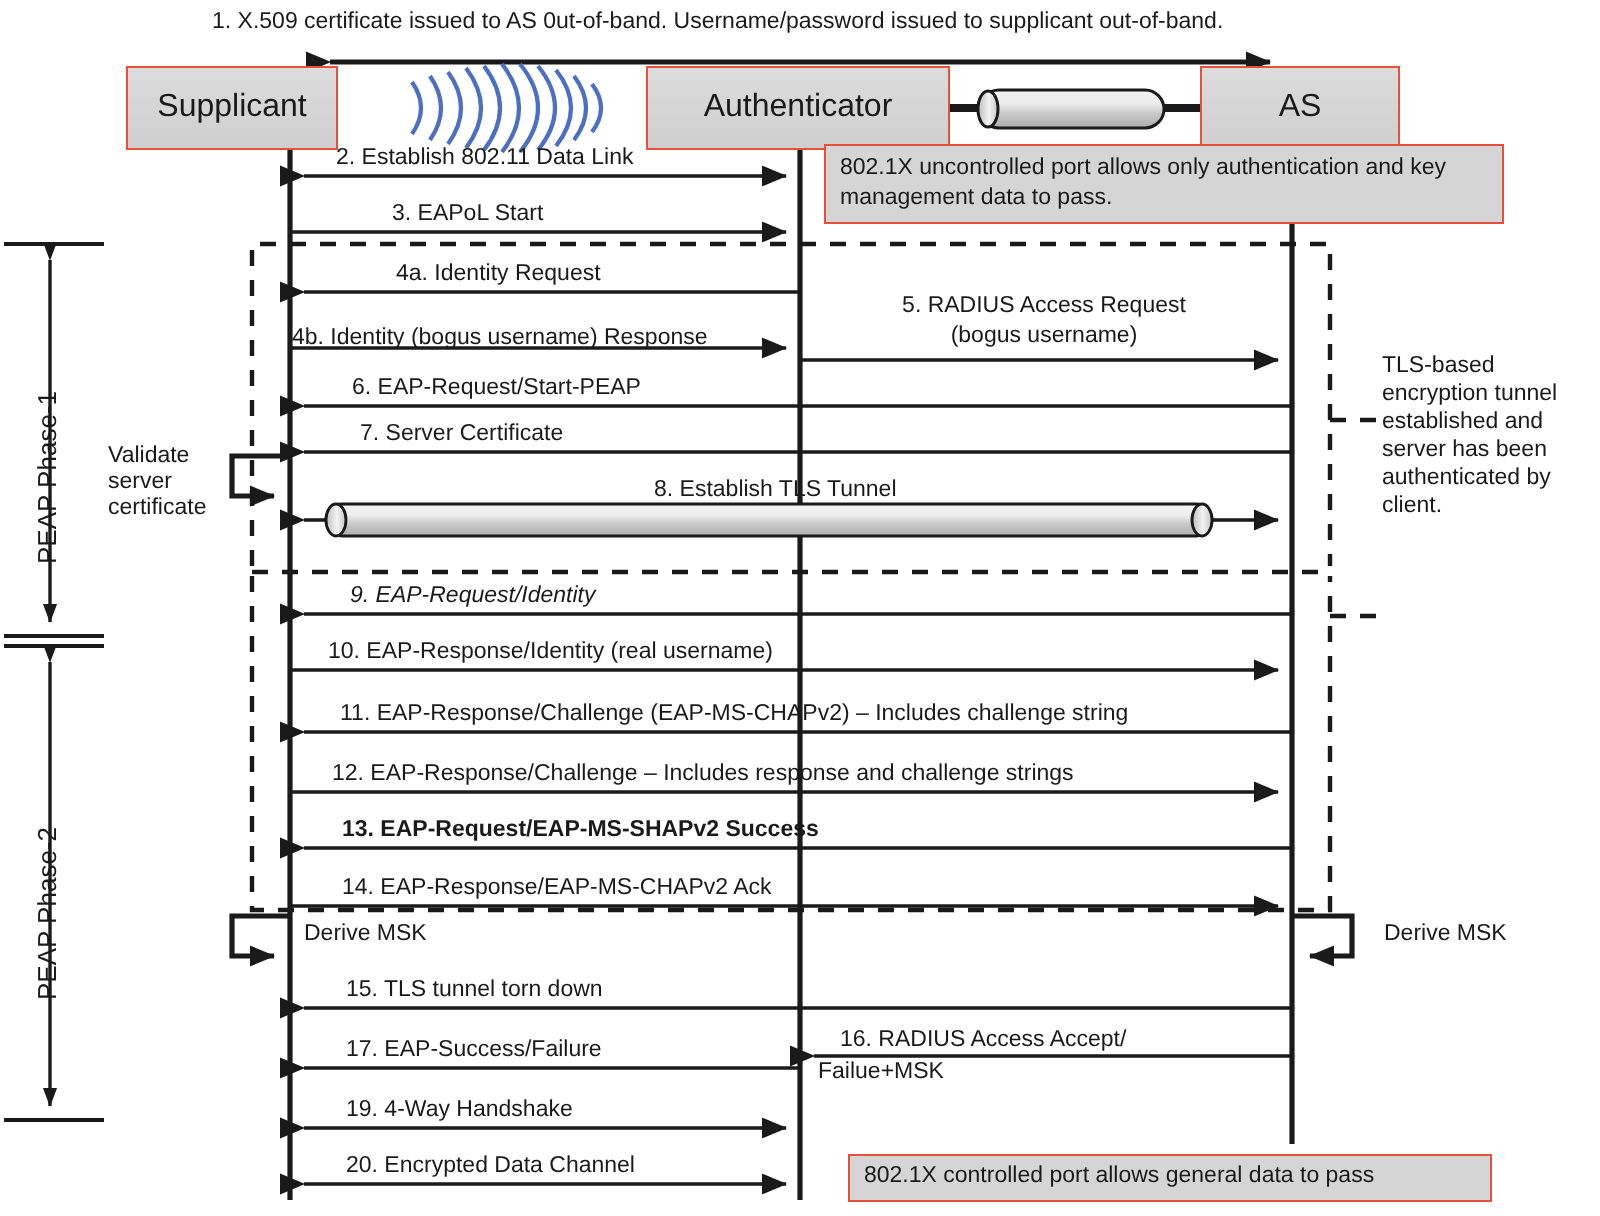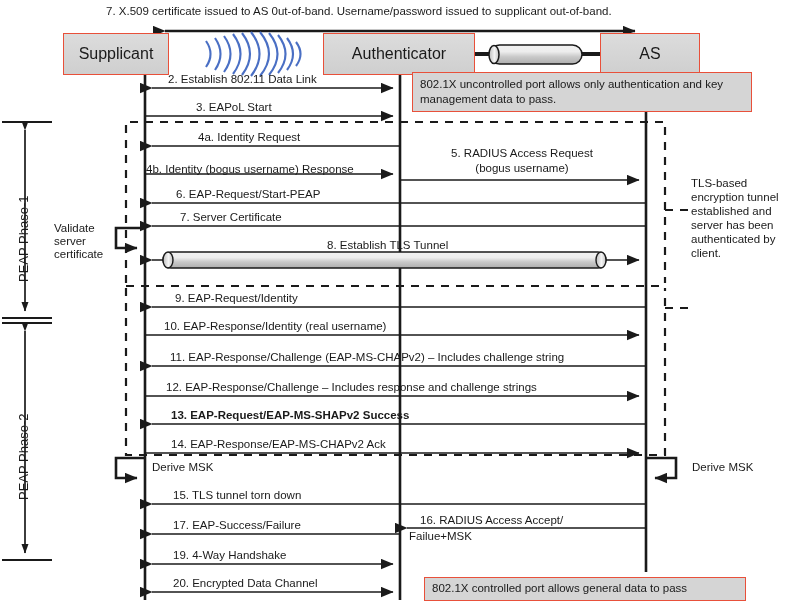--- a/index.html
+++ b/index.html
@@ -156,21 +156,21 @@
     </g>
 
     <g>
       <rect x="163" y="252" width="443" height="16" rx="8" fill="url(#tubeg)" stroke="#1a1a1a" stroke-width="1.4"></rect>
       <ellipse cx="168" cy="260" rx="5" ry="8" fill="url(#capg)" stroke="#1a1a1a" stroke-width="1.4"></ellipse>
       <ellipse cx="601" cy="260" rx="5" ry="8" fill="url(#capg)" stroke="#1a1a1a" stroke-width="1.4"></ellipse>
     </g>
 
   </svg>
 
-  <div class="lbl" style="left:106px;top:5px;font-size:11.5px;">7. X.509 certificate issued to AS 0ut-of-band. Username/password issued to supplicant out-of-band.</div>
+  <div class="lbl" style="left:106px;top:5px;font-size:11.5px;">1. X.509 certificate issued to AS 0ut-of-band. Username/password issued to supplicant out-of-band.</div>
 
   <div class="node" style="left:63px;top:33px;width:106px;height:42px;">
     <span>Supplicant</span>
   </div>
   <div class="node" style="left:323px;top:33px;width:152px;height:42px;">
     <span>Authenticator</span>
   </div>
   <div class="node" style="left:600px;top:33px;width:100px;height:42px;">
     <span>AS</span>
   </div>
@@ -188,21 +188,21 @@
 
   <div class="lbl" style="left:168px;top:73px;">2. Establish 802.11 Data Link</div>
   <div class="lbl" style="left:196px;top:101px;">3. EAPoL Start</div>
   <div class="lbl" style="left:198px;top:131px;">4a. Identity Request</div>
   <div class="lbl" style="left:146px;top:163px;">4b. Identity (bogus username) Response</div>
   <div class="lbl ctr" style="left:432px;top:147px;width:180px;">5. RADIUS Access Request</div>
   <div class="lbl ctr" style="left:432px;top:162px;width:180px;">(bogus username)</div>
   <div class="lbl" style="left:176px;top:188px;">6. EAP-Request/Start-PEAP</div>
   <div class="lbl" style="left:180px;top:211px;">7. Server Certificate</div>
   <div class="lbl" style="left:327px;top:239px;">8. Establish TLS Tunnel</div>
-  <div class="lbl" style="left:175px;top:292px;">9. EAP-Request/Identity</div>
+  <div class="lbl" style="left:175px;top:292px;font-style:italic;">9. EAP-Request/Identity</div>
   <div class="lbl" style="left:164px;top:320px;">10. EAP-Response/Identity (real username)</div>
   <div class="lbl" style="left:170px;top:351px;">11. EAP-Response/Challenge (EAP-MS-CHAPv2) – Includes challenge string</div>
   <div class="lbl" style="left:166px;top:381px;">12. EAP-Response/Challenge – Includes response and challenge strings</div>
   <div class="lbl" style="left:171px;top:409px;font-weight:bold;">13. EAP-Request/EAP-MS-SHAPv2 Success</div>
   <div class="lbl" style="left:171px;top:438px;">14. EAP-Response/EAP-MS-CHAPv2 Ack</div>
   <div class="lbl" style="left:173px;top:489px;">15. TLS tunnel torn down</div>
   <div class="lbl" style="left:420px;top:514px;">16. RADIUS Access Accept/</div>
   <div class="lbl" style="left:409px;top:530px;">Failue+MSK</div>
   <div class="lbl" style="left:173px;top:519px;">17. EAP-Success/Failure</div>
   <div class="lbl" style="left:173px;top:549px;">19. 4-Way Handshake</div>

